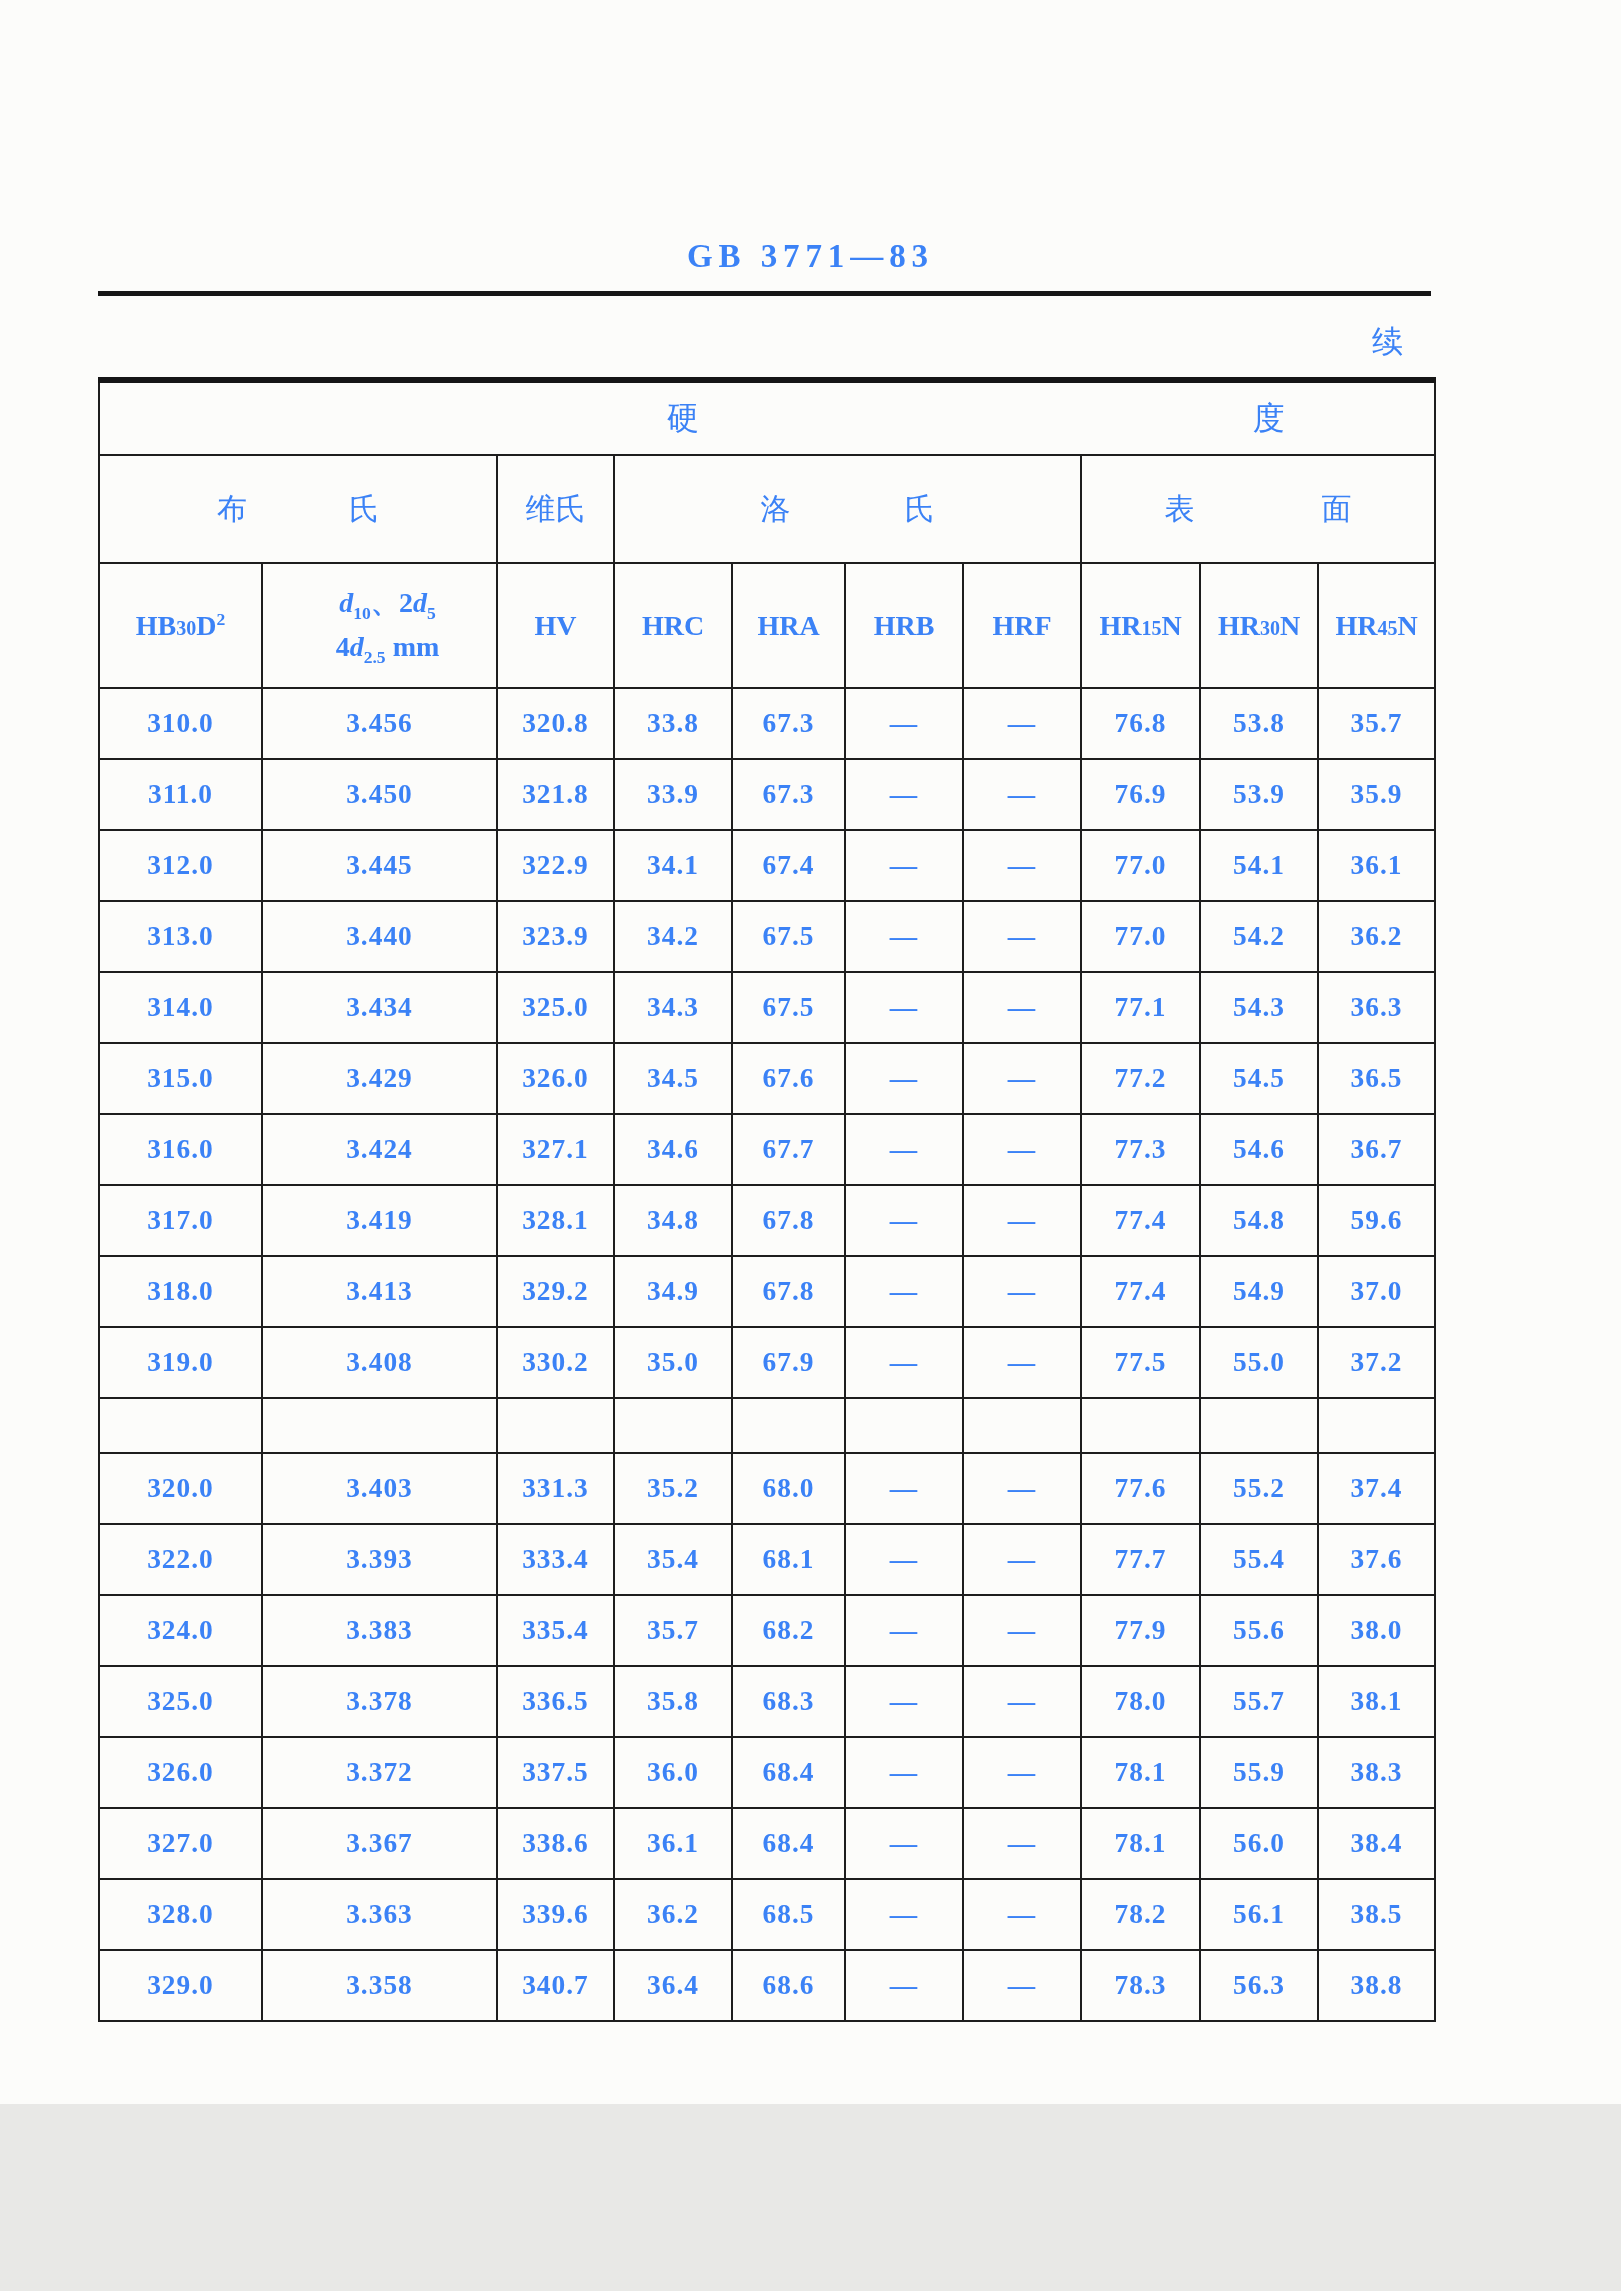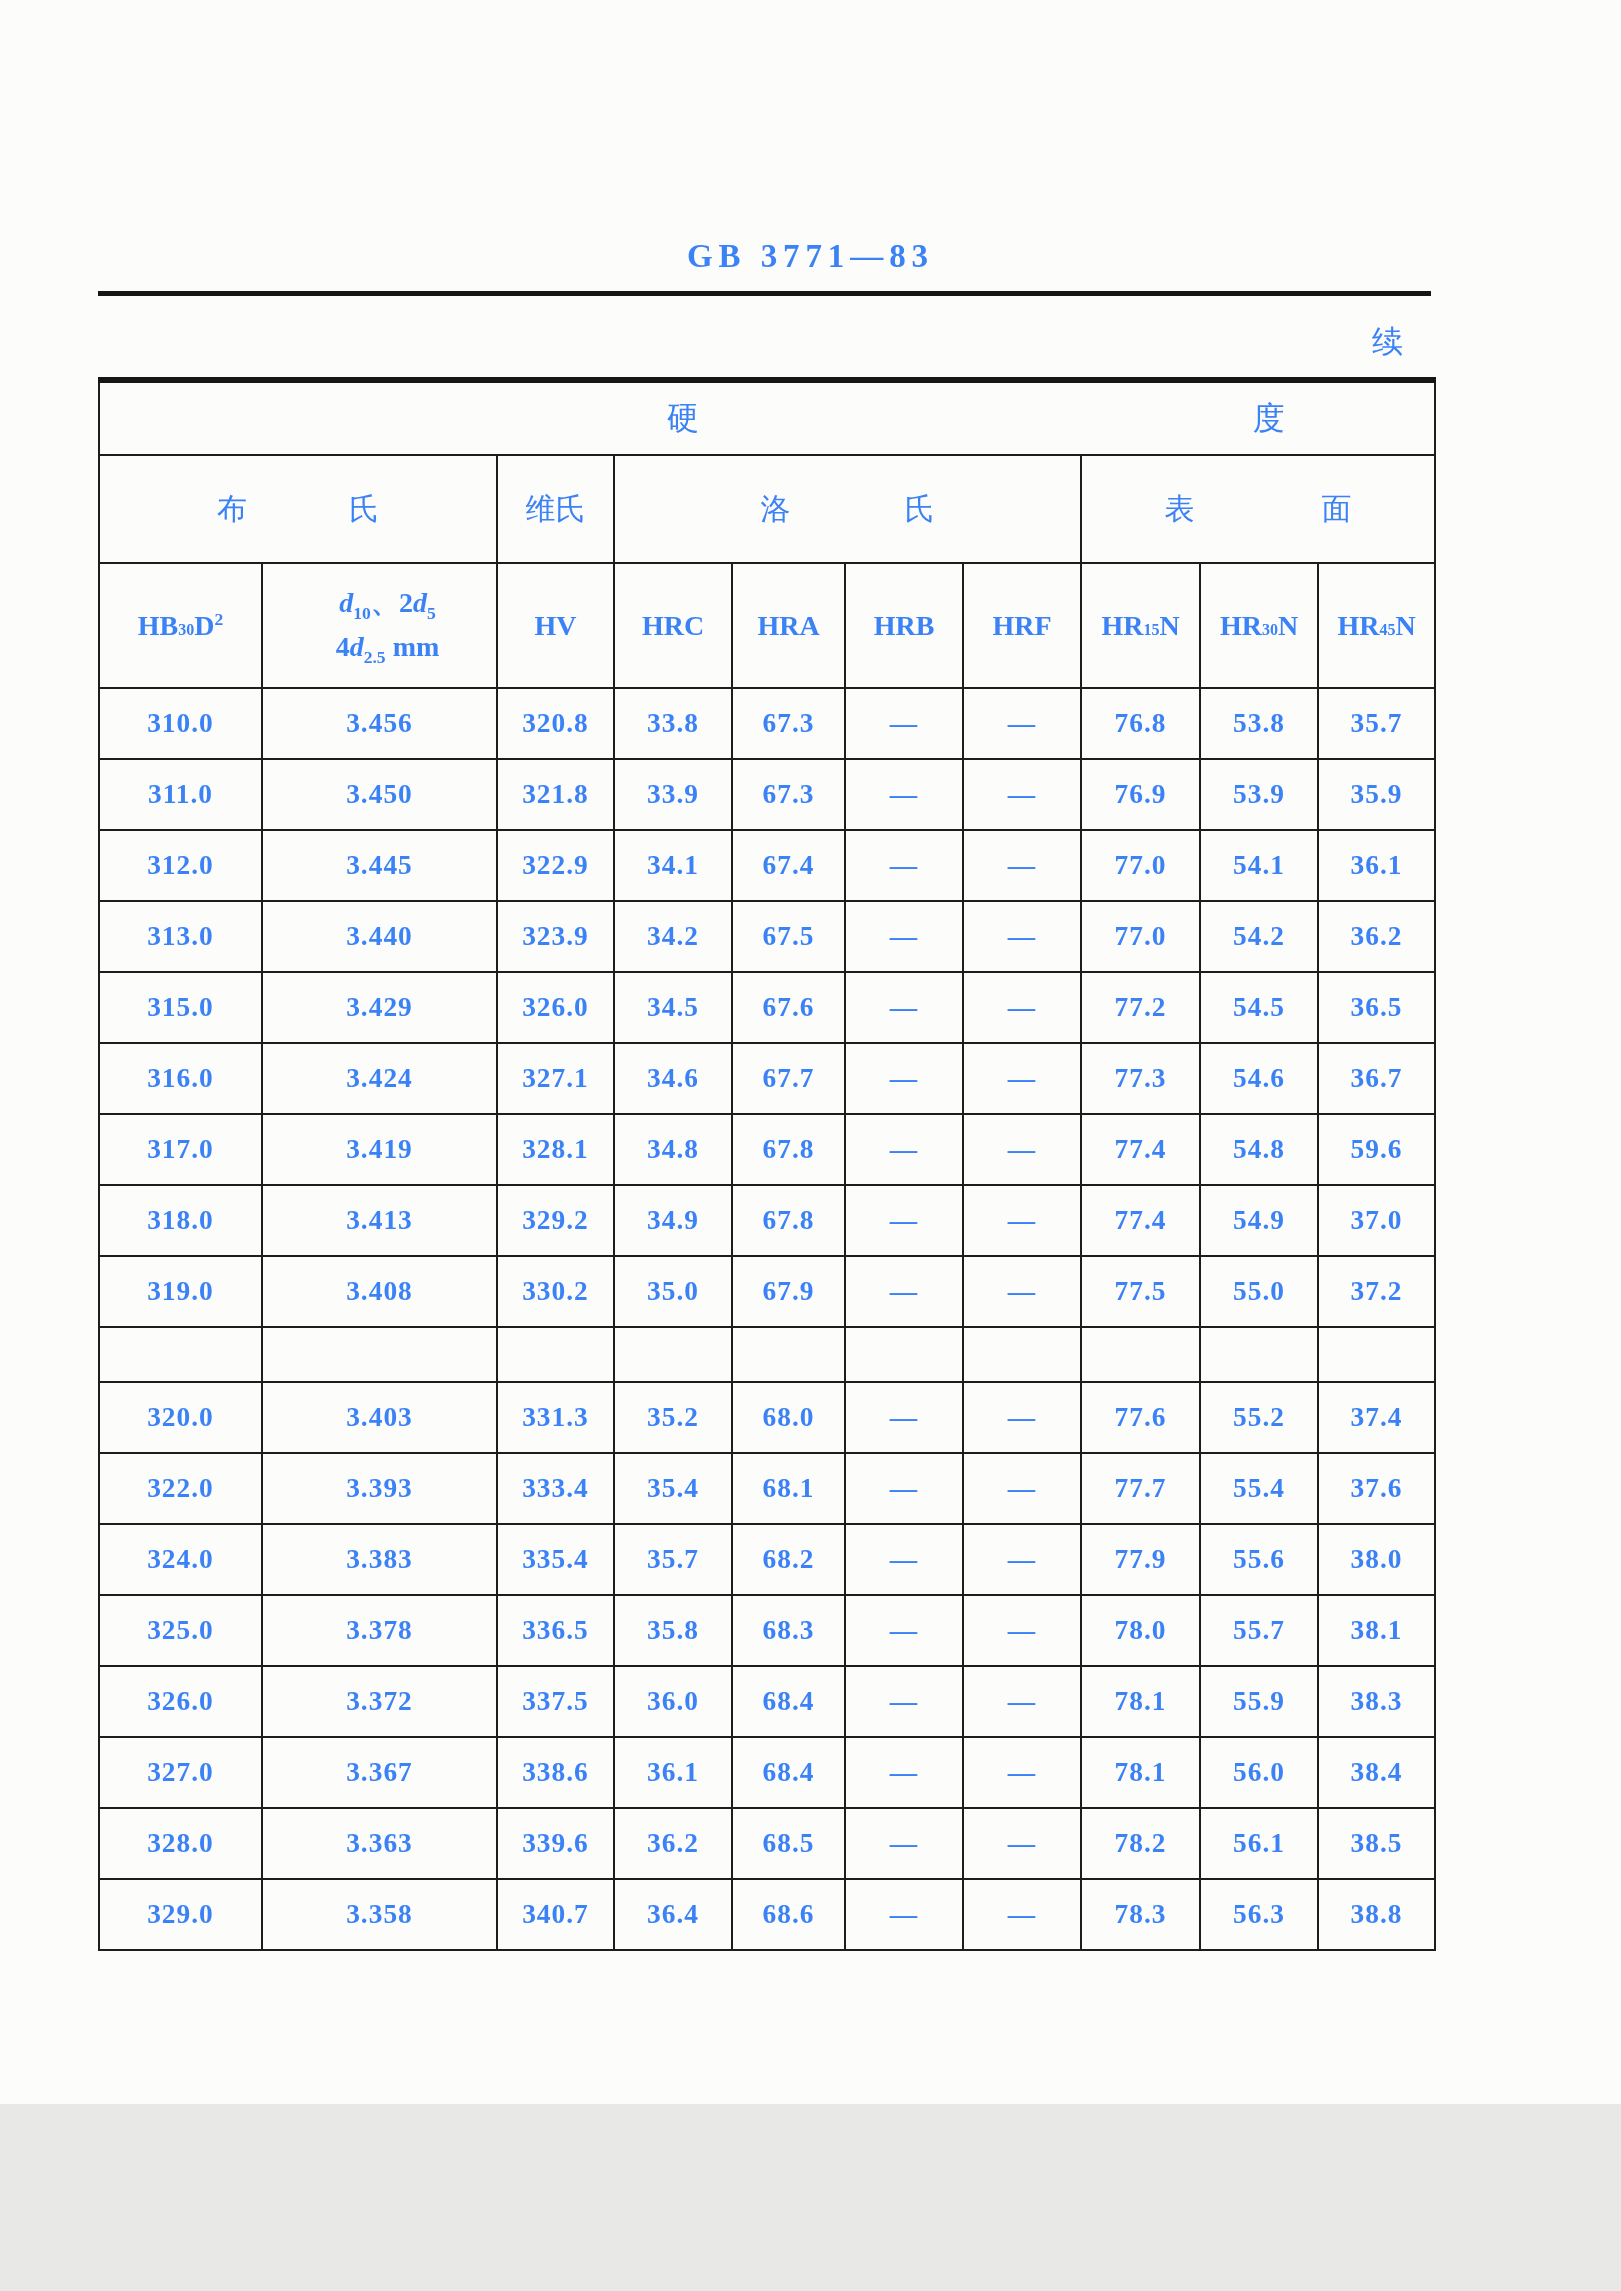--- a/index.html
+++ b/index.html
@@ -71,21 +71,21 @@
   .gap-surface  { gap: 127px; }
   
   .row-cols td {
     height: 123px;
     font-size: 28px;
     font-weight: 700;
     border-bottom-width: 2.9px;
   }
   .row-cols sub { font-size: 17.6px; font-weight: 700; }
   .row-cols sup { font-size: 17.6px; font-weight: 700; }
-  .numsm { font-size: 16px; }
+  .numsm { font-size: 20px; }
   .d-line { line-height: 1.5; font-weight: 700; margin-left: 16px; }
   .d-line i { font-family: "Liberation Serif", serif; font-style: italic; }
   
   .htable tbody td {
     height: 69px;
     font-size: 27.4px;
     font-weight: 700;
     letter-spacing: 1px;
   }
   .htable tbody tr.empty-row td { height: 53px; }
@@ -209,20 +209,32 @@
           <td>323.9</td>
           <td>34.2</td>
           <td>67.5</td>
           <td>—</td>
           <td>—</td>
           <td>77.0</td>
           <td>54.2</td>
           <td>36.2</td>
         </tr>
 
+        <tr>
+          <td>314.0</td>
+          <td>3.434</td>
+          <td>325.0</td>
+          <td>34.3</td>
+          <td>67.5</td>
+          <td>—</td>
+          <td>—</td>
+          <td>77.1</td>
+          <td>54.3</td>
+          <td>36.3</td>
+        </tr>
 
         <tr>
           <td>315.0</td>
           <td>3.429</td>
           <td>326.0</td>
           <td>34.5</td>
           <td>67.6</td>
           <td>—</td>
           <td>—</td>
           <td>77.2</td>

